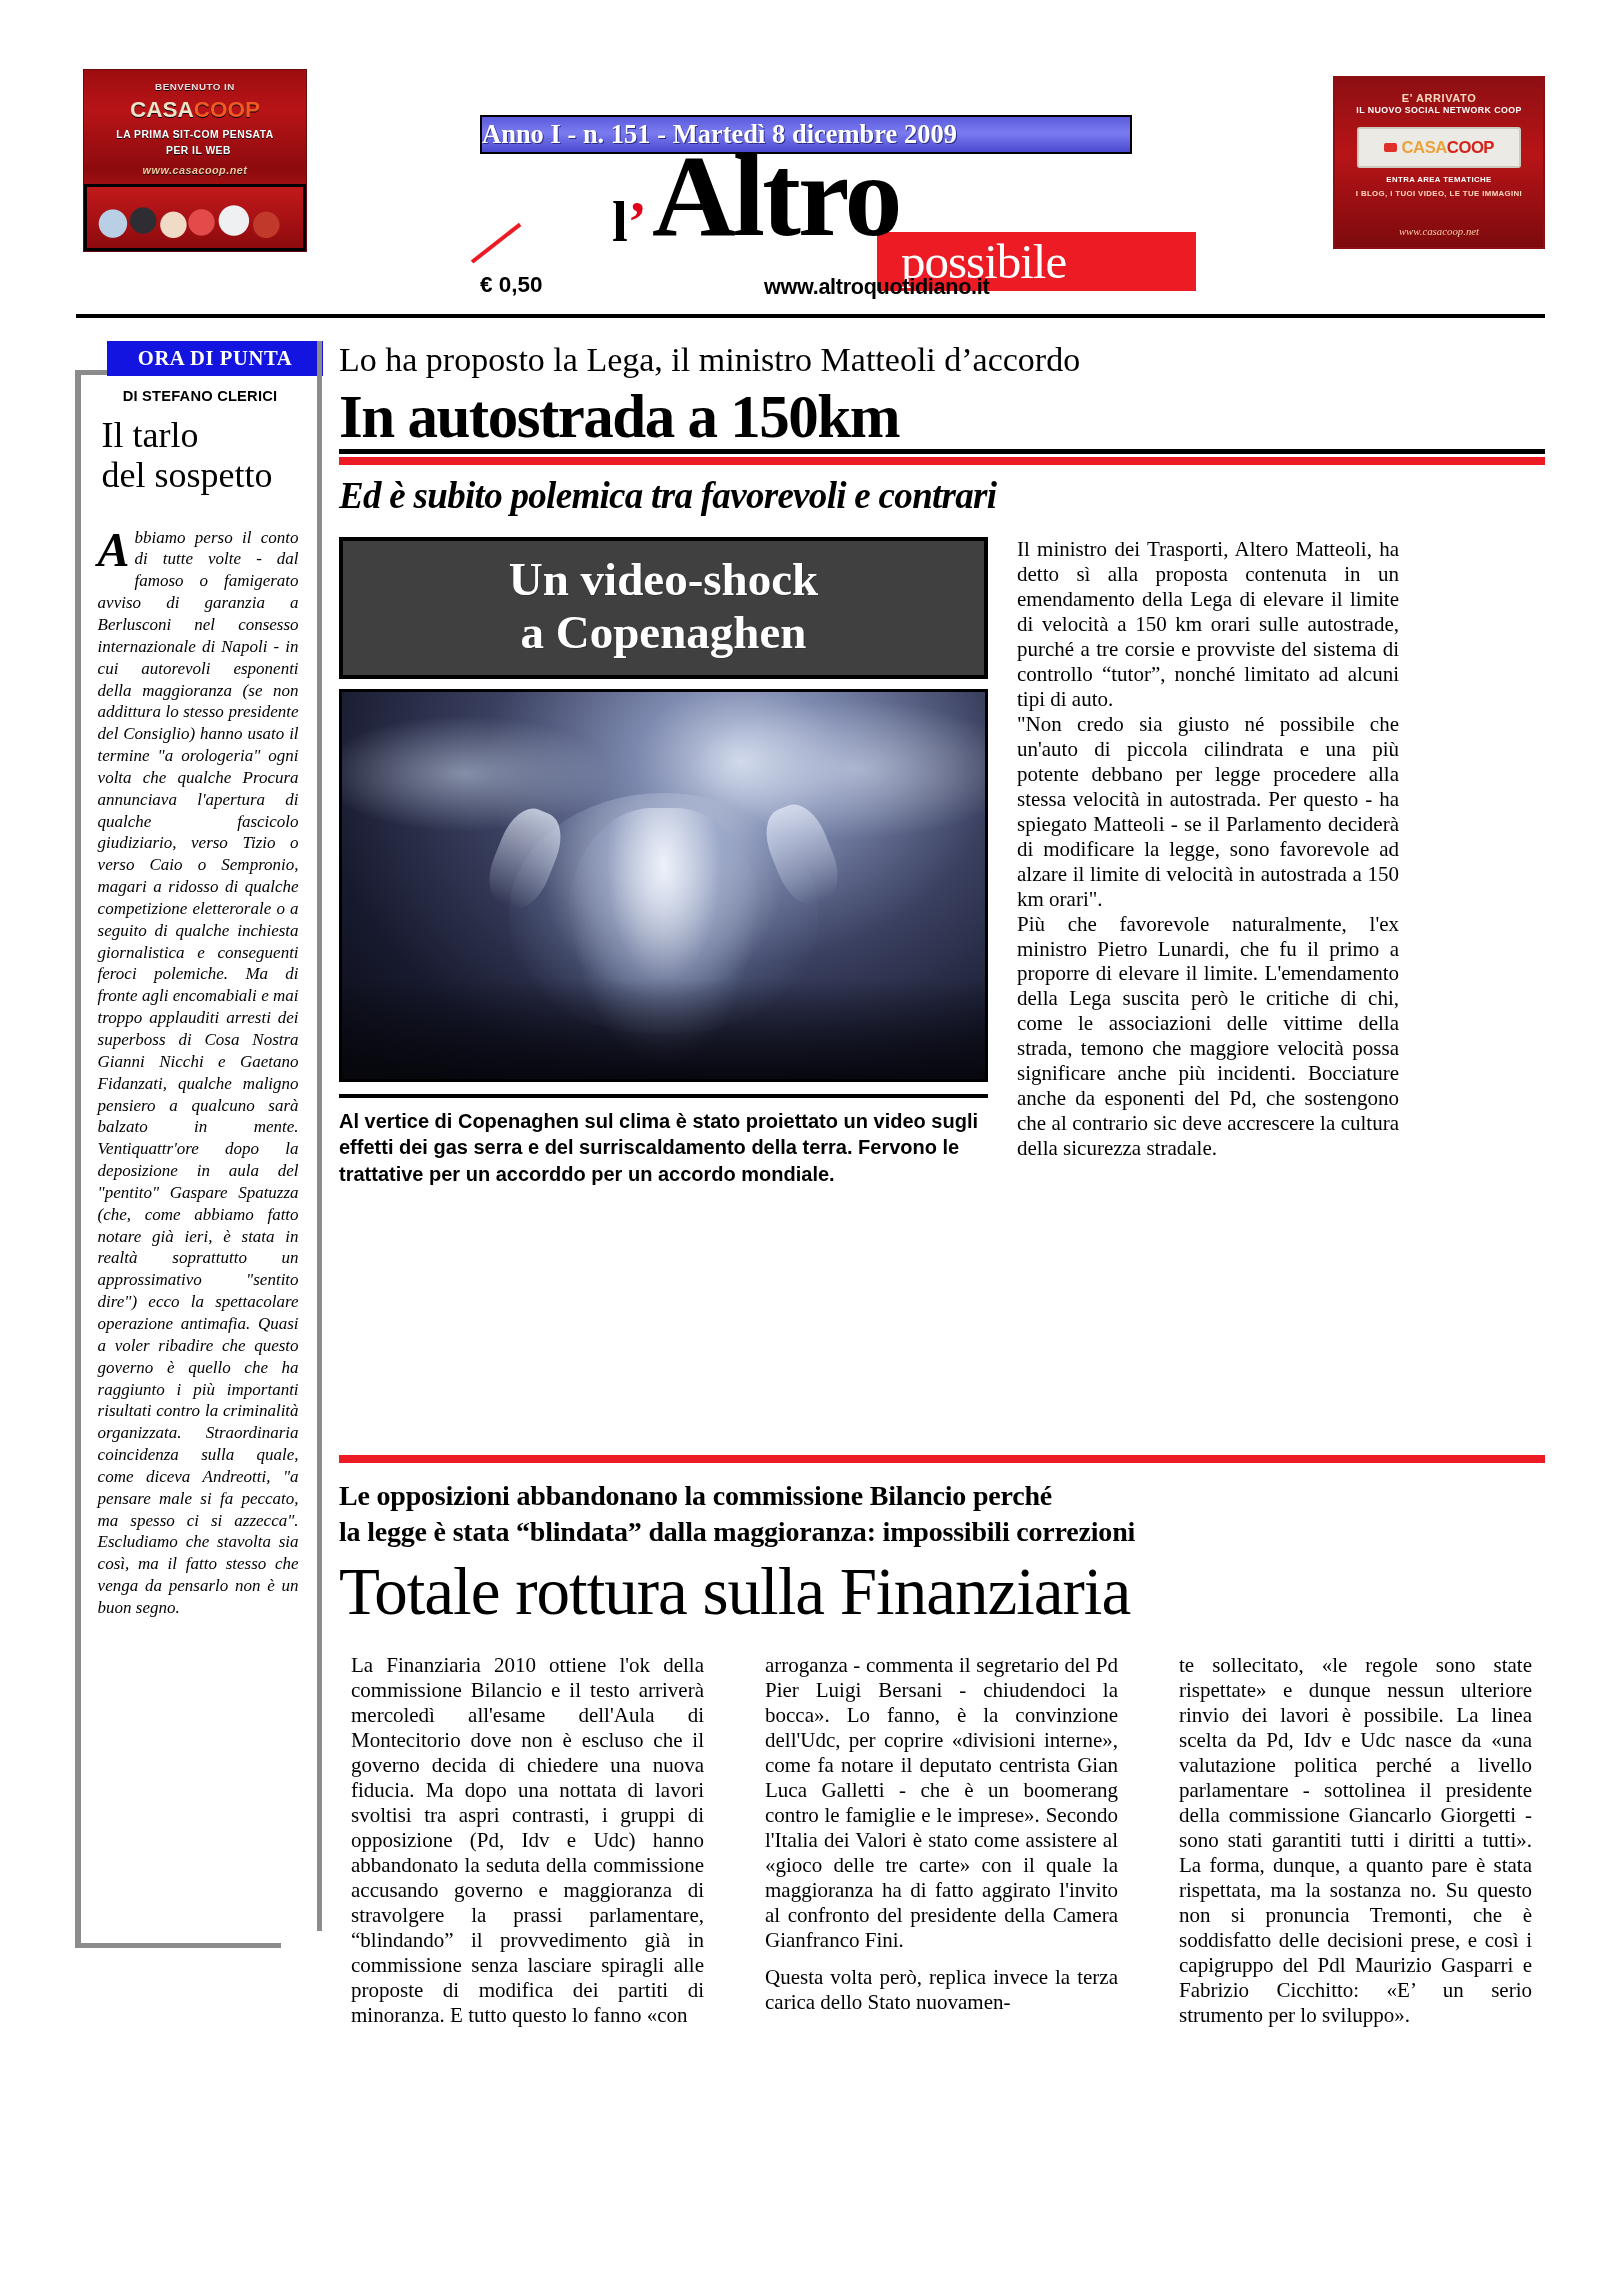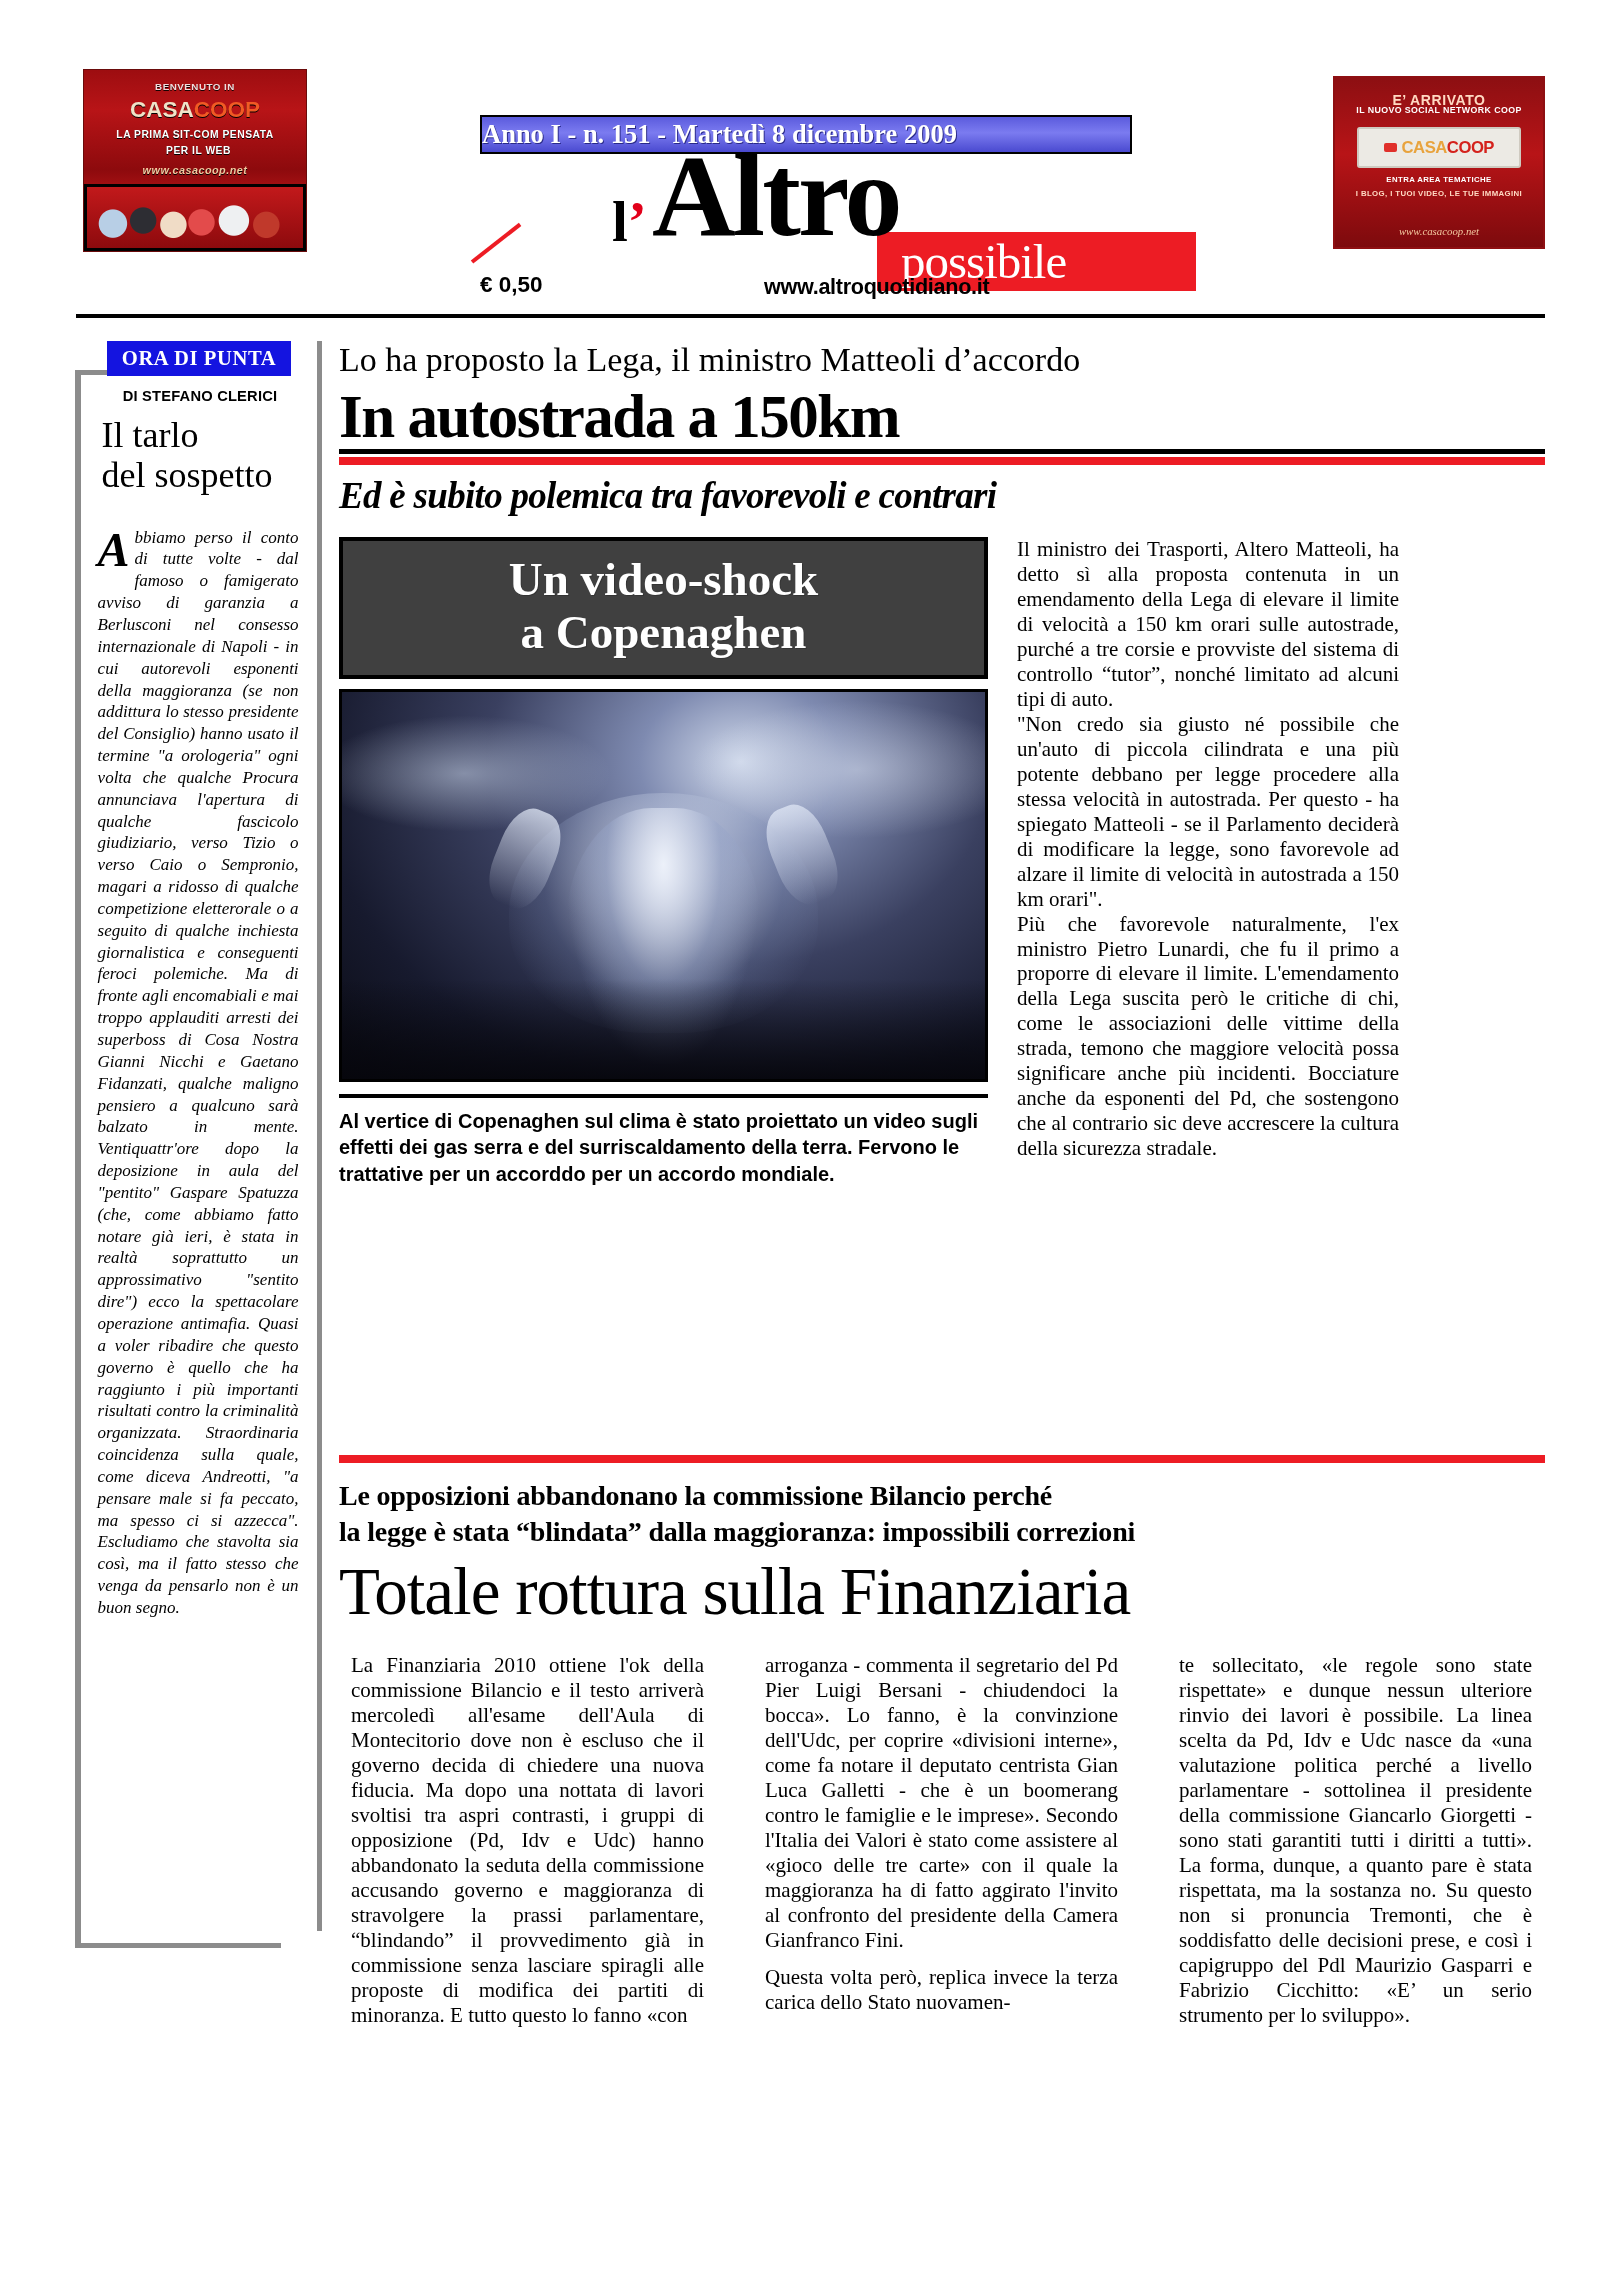--- a/index.html
+++ b/index.html
@@ -27,21 +27,21 @@
        radial-gradient(circle at 26% 55%,#2d2d33 0 12.7px,transparent 13.7px),
        radial-gradient(circle at 40% 62%,#f0dcc6 0 12.7px,transparent 13.7px),
        radial-gradient(circle at 53% 58%,#e34b4b 0 12.7px,transparent 13.7px),
        radial-gradient(circle at 68% 55%,#eef0f2 0 14.7px,transparent 15.7px),
        radial-gradient(circle at 83% 62%,#c0392b 0 12.7px,transparent 13.7px),
        linear-gradient(180deg,#c2191b,#8d0a0d);}
 
   .ad-right{position:absolute;right:76px;top:76px;width:208px;height:169px;
     border:2px solid #8e0f12;background:linear-gradient(180deg,#8d0f12,#b81417 45%,#7d0a0d);}
   .ad-right .t1{position:absolute;left:0;right:0;top:13.7px;text-align:center;color:#ffd9c2;
-     font-family:"Liberation Sans",sans-serif;font-size:14px;font-weight:bold;letter-spacing:0.6px;}
+     font-family:"Liberation Sans",sans-serif;font-size:11px;font-weight:bold;letter-spacing:0.6px;}
   .ad-right .t2{position:absolute;left:0;right:0;top:26.5px;text-align:center;color:#fff;
      font-family:"Liberation Sans",sans-serif;font-size:8.8px;font-weight:bold;letter-spacing:0.4px;}
   .ad-right .badge{position:absolute;left:21.6px;right:21.6px;top:49px;height:37px;
      background:#eceae4;border:2px solid #cfcac0;border-radius:2.9px;
      display:flex;align-items:center;justify-content:center;gap:4.9px;}
   .ad-right .badge .dot{width:12.7px;height:9.8px;background:#e0302a;border-radius:2px;}
   .ad-right .badge .bw{font-family:"Liberation Sans",sans-serif;font-weight:bold;font-size:16.7px;
      color:#e8a33d;letter-spacing:-0.5px;}
   .ad-right .badge .bw b{color:#d4221c;}
   .ad-right .t3{position:absolute;left:0;right:0;top:97px;text-align:center;color:#fff;
@@ -78,21 +78,21 @@
 
   .rule-top{position:absolute;left:76px;right:76px;top:314px;height:3.9px;background:#000;}
 
   
   .content{position:absolute;left:76px;top:323px;width:1468px;}
 
   .sidebar{position:absolute;left:0px;top:17.6px;width:221px;}
   .sb-frame{position:absolute;left:-1px;top:29px;width:5.9px;height:1578px;background:#8c8c8c;}
   .sb-frame-top{position:absolute;left:-1px;top:29px;width:88px;height:5.9px;background:#8c8c8c;}
   .sb-frame-bot{position:absolute;left:-1px;top:1602px;width:206px;height:5.9px;background:#8c8c8c;}
-  .ora{position:absolute;left:31px;top:0px;width:184px;height:35px;background:#1414e0;
+  .ora{position:absolute;left:31px;top:0px;width:216px;height:35px;background:#1414e0;
      display:flex;align-items:center;justify-content:center;}
   .ora span{color:#fff;font-family:"Liberation Serif",serif;font-weight:bold;font-size:20.6px;
      letter-spacing:0.6px;}
   .byline{position:absolute;left:31px;top:47px;width:186px;text-align:center;
      font-family:"Liberation Sans",sans-serif;font-weight:bold;font-size:14.7px;letter-spacing:0.2px;}
   .sb-title{position:absolute;left:25.5px;top:74px;width:196px;font-size:36px;line-height:1.12;
      font-family:"Liberation Serif",serif;}
   .sb-body{position:absolute;left:21.6px;top:186px;width:201px;font-style:italic;font-size:17px;
      line-height:1.285;text-align:justify;font-family:"Liberation Serif",serif;}
   .sb-body .dropcap{float:left;font-size:48px;line-height:.84;font-weight:bold;font-style:italic;

